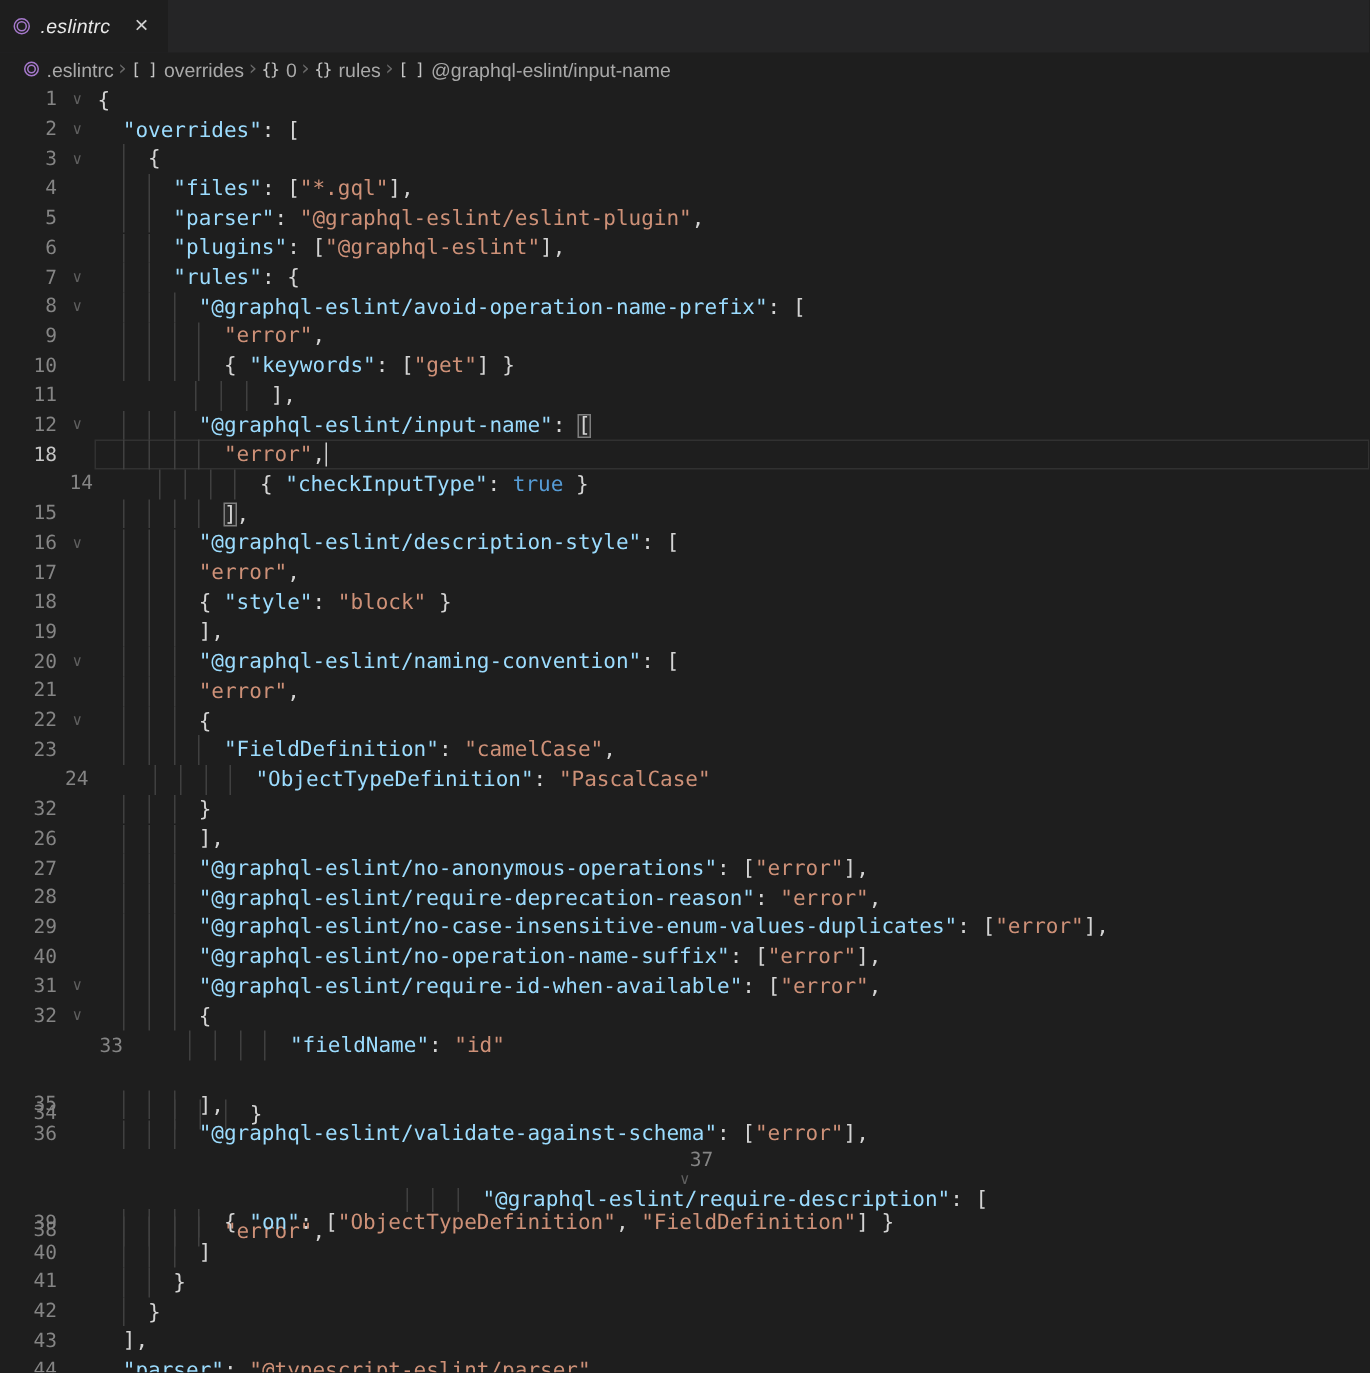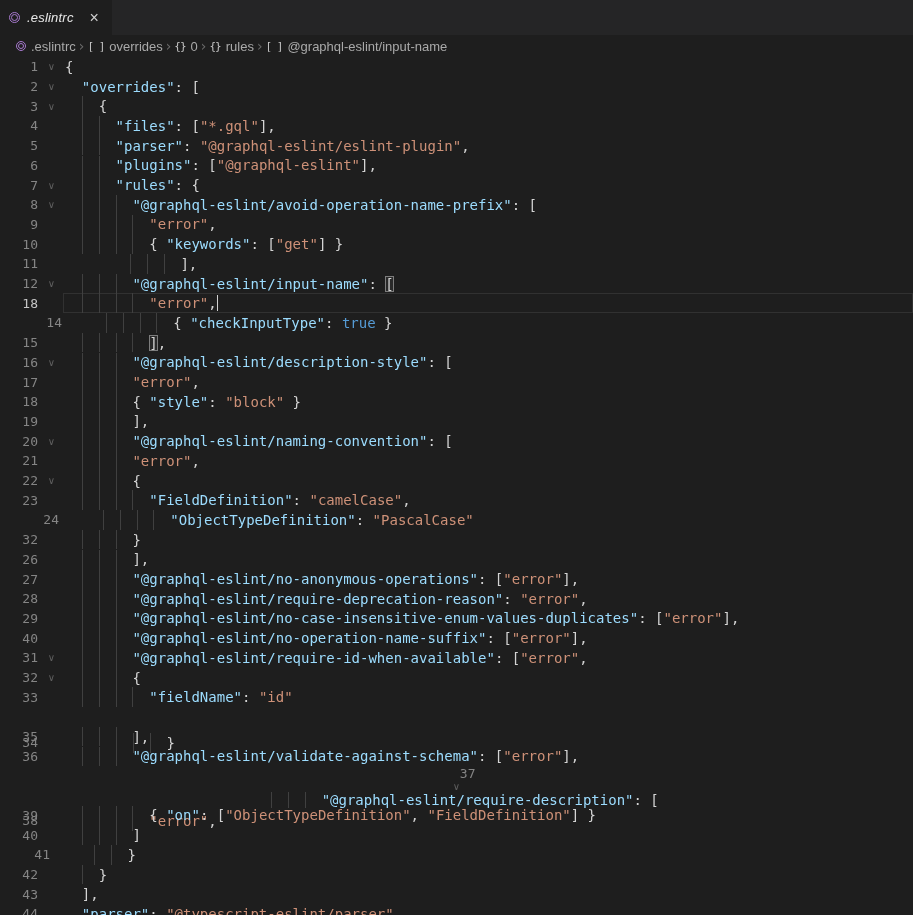--- a/index.html
+++ b/index.html
@@ -233,21 +233,21 @@
       <div class="row" style="top: 591px;">
         <span class="ln">31</span>
         <span class="fold">∨</span>
         <span class="code" style="padding-left: 67.44px;"><i class="guide" style="left: 16.86px;"></i><i class="guide" style="left: 33.72px;"></i><i class="guide" style="left: 50.58px;"></i><span class="tk-k">"@graphql-eslint/require-id-when-available"</span><span class="tk-p">: [</span><span class="tk-s">"error"</span><span class="tk-p">,</span></span>
       </div>
       <div class="row" style="top: 610.7px;">
         <span class="ln">32</span>
         <span class="fold">∨</span>
         <span class="code" style="padding-left: 67.44px;"><i class="guide" style="left: 16.86px;"></i><i class="guide" style="left: 33.72px;"></i><i class="guide" style="left: 50.58px;"></i><span class="tk-p">{</span></span>
       </div>
-      <div class="row" style="top: 630.4px;">
+      <div class="row" style="top: 630.4px; margin-left: 44px;">
         <span class="ln">33</span>
         <span class="fold"></span>
         <span class="code" style="padding-left: 84.3px;"><i class="guide" style="left: 16.86px;"></i><i class="guide" style="left: 33.72px;"></i><i class="guide" style="left: 50.58px;"></i><i class="guide" style="left: 67.44px;"></i><span class="tk-k">"fieldName"</span><span class="tk-p">: </span><span class="tk-s">"id"</span></span>
       </div>
       <div class="row" style="top: 676px; gap: 17px;">
         <span class="ln">34</span>
         <span class="fold"></span>
         <span class="code" style="padding-left: 67.44px;"><i class="guide" style="left: 16.86px;"></i><i class="guide" style="left: 33.72px;"></i><i class="guide" style="left: 50.58px;"></i><span class="tk-p">}</span></span>
       </div>
       <div class="row" style="top: 669.8px;">
@@ -273,21 +273,21 @@
       <div class="row" style="top: 748.6px;">
         <span class="ln">39</span>
         <span class="fold"></span>
         <span class="code" style="padding-left: 84.3px;"><i class="guide" style="left: 16.86px;"></i><i class="guide" style="left: 33.72px;"></i><i class="guide" style="left: 50.58px;"></i><i class="guide" style="left: 67.44px;"></i><span class="tk-p">{ </span><span class="tk-k">"on"</span><span class="tk-p">: [</span><span class="tk-s">"ObjectTypeDefinition"</span><span class="tk-p">, </span><span class="tk-s">"FieldDefinition"</span><span class="tk-p">] }</span></span>
       </div>
       <div class="row" style="top: 768.3px;">
         <span class="ln">40</span>
         <span class="fold"></span>
         <span class="code" style="padding-left: 67.44px;"><i class="guide" style="left: 16.86px;"></i><i class="guide" style="left: 33.72px;"></i><i class="guide" style="left: 50.58px;"></i><span class="tk-p">]</span></span>
       </div>
-      <div class="row" style="top: 788px; padding-left: 12px;">
+      <div class="row" style="top: 788px;">
         <span class="ln">41</span>
         <span class="fold"></span>
         <span class="code" style="padding-left: 50.58px;"><i class="guide" style="left: 16.86px;"></i><i class="guide" style="left: 33.72px;"></i><span class="tk-p">}</span></span>
       </div>
       <div class="row" style="top: 807.7px;">
         <span class="ln">42</span>
         <span class="fold"></span>
         <span class="code" style="padding-left: 33.72px;"><i class="guide" style="left: 16.86px;"></i><span class="tk-p">}</span></span>
       </div>
       <div class="row" style="top: 827.4px;">

